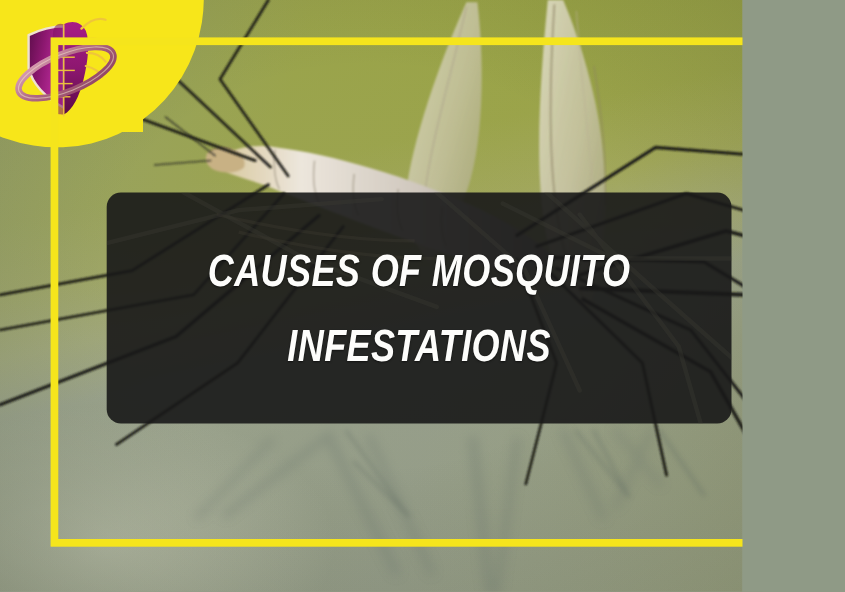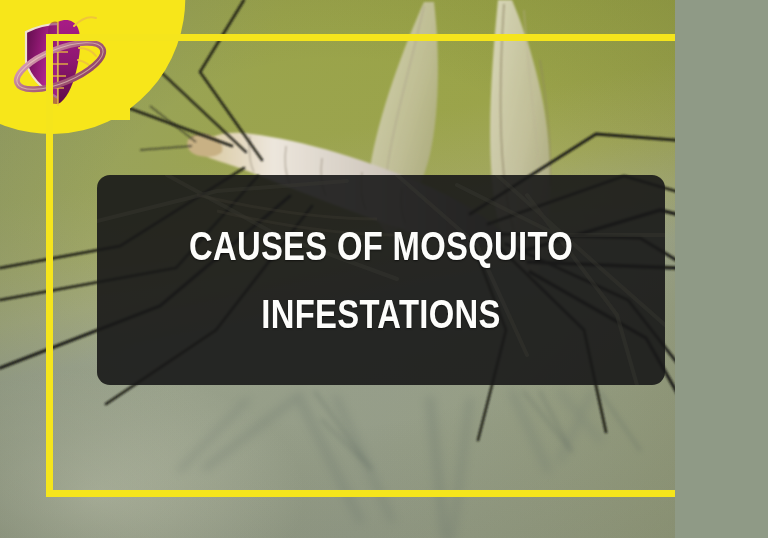--- a/index.html
+++ b/index.html
@@ -6,20 +6,21 @@
   body{
     width:768px;height:538px;overflow:hidden;
     font-family:"Liberation Sans",sans-serif;
     background:#8f9a86;
   }
 
   .canvas{
     position:relative;
     width:675px;height:538px;
     overflow:hidden;
+    font-style:italic;
   }
 
   
   .photo{
     position:absolute;inset:0;
     background:
       
       radial-gradient(ellipse 300px 180px at 14% 92%, rgba(215,219,205,.55) 0%, rgba(215,219,205,0) 70%),
       
       linear-gradient(168deg,

